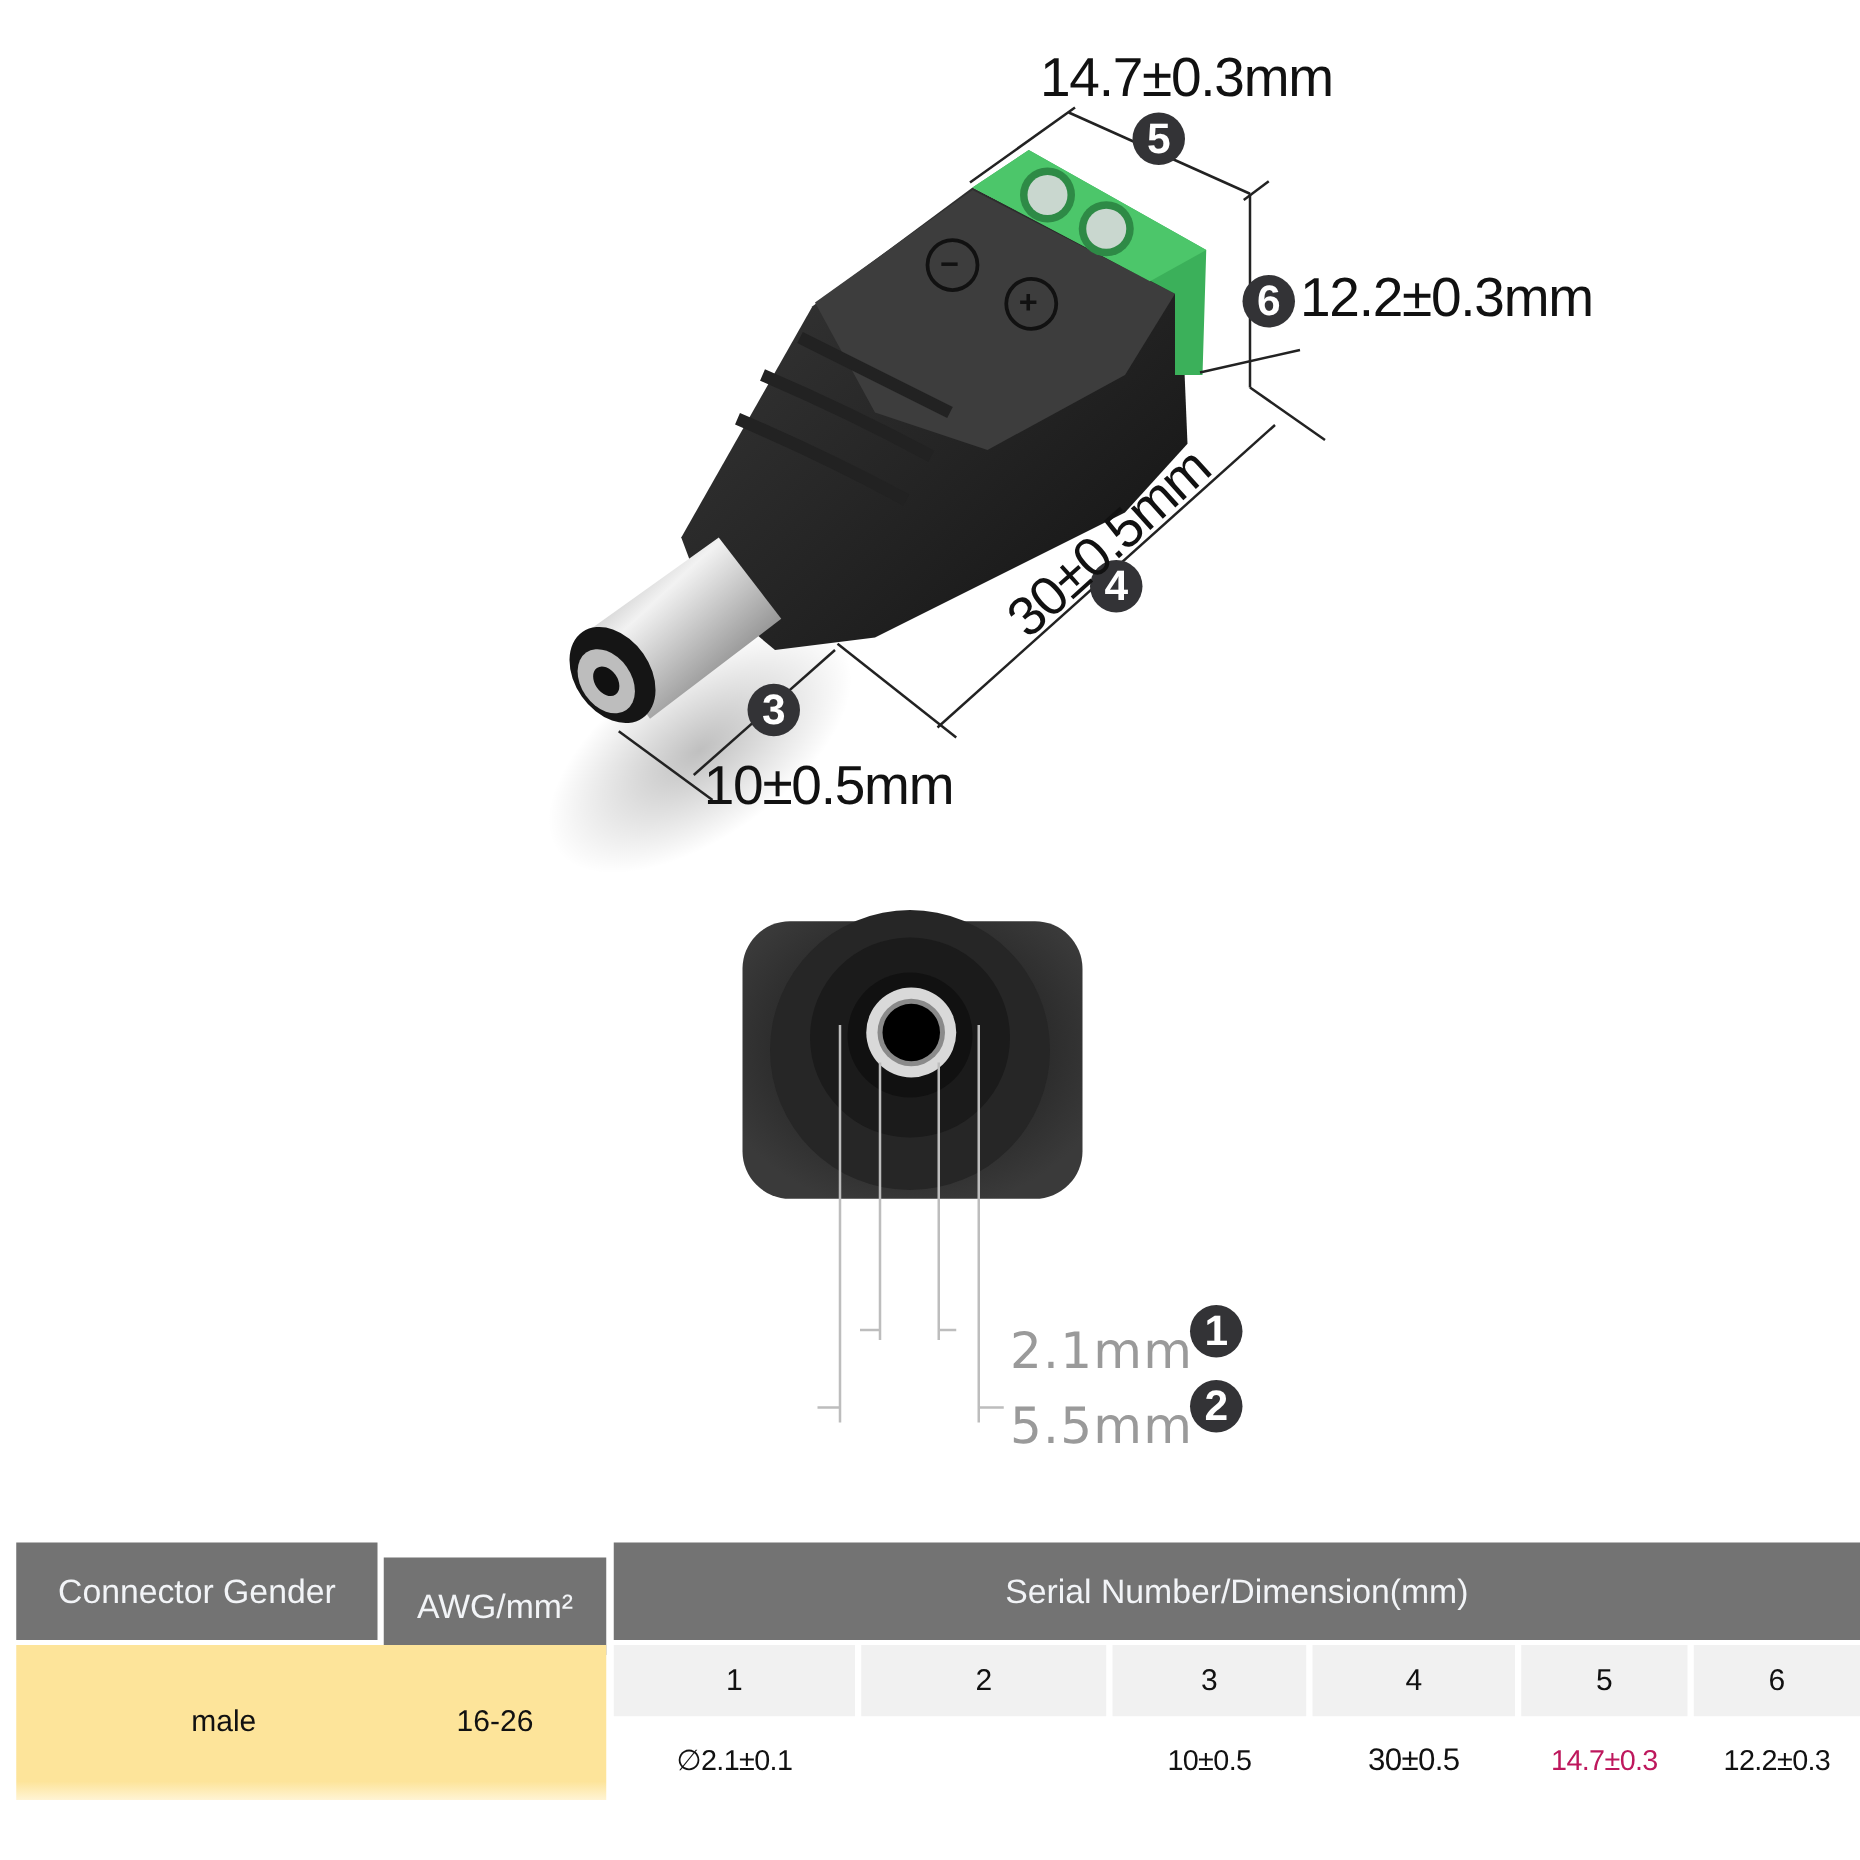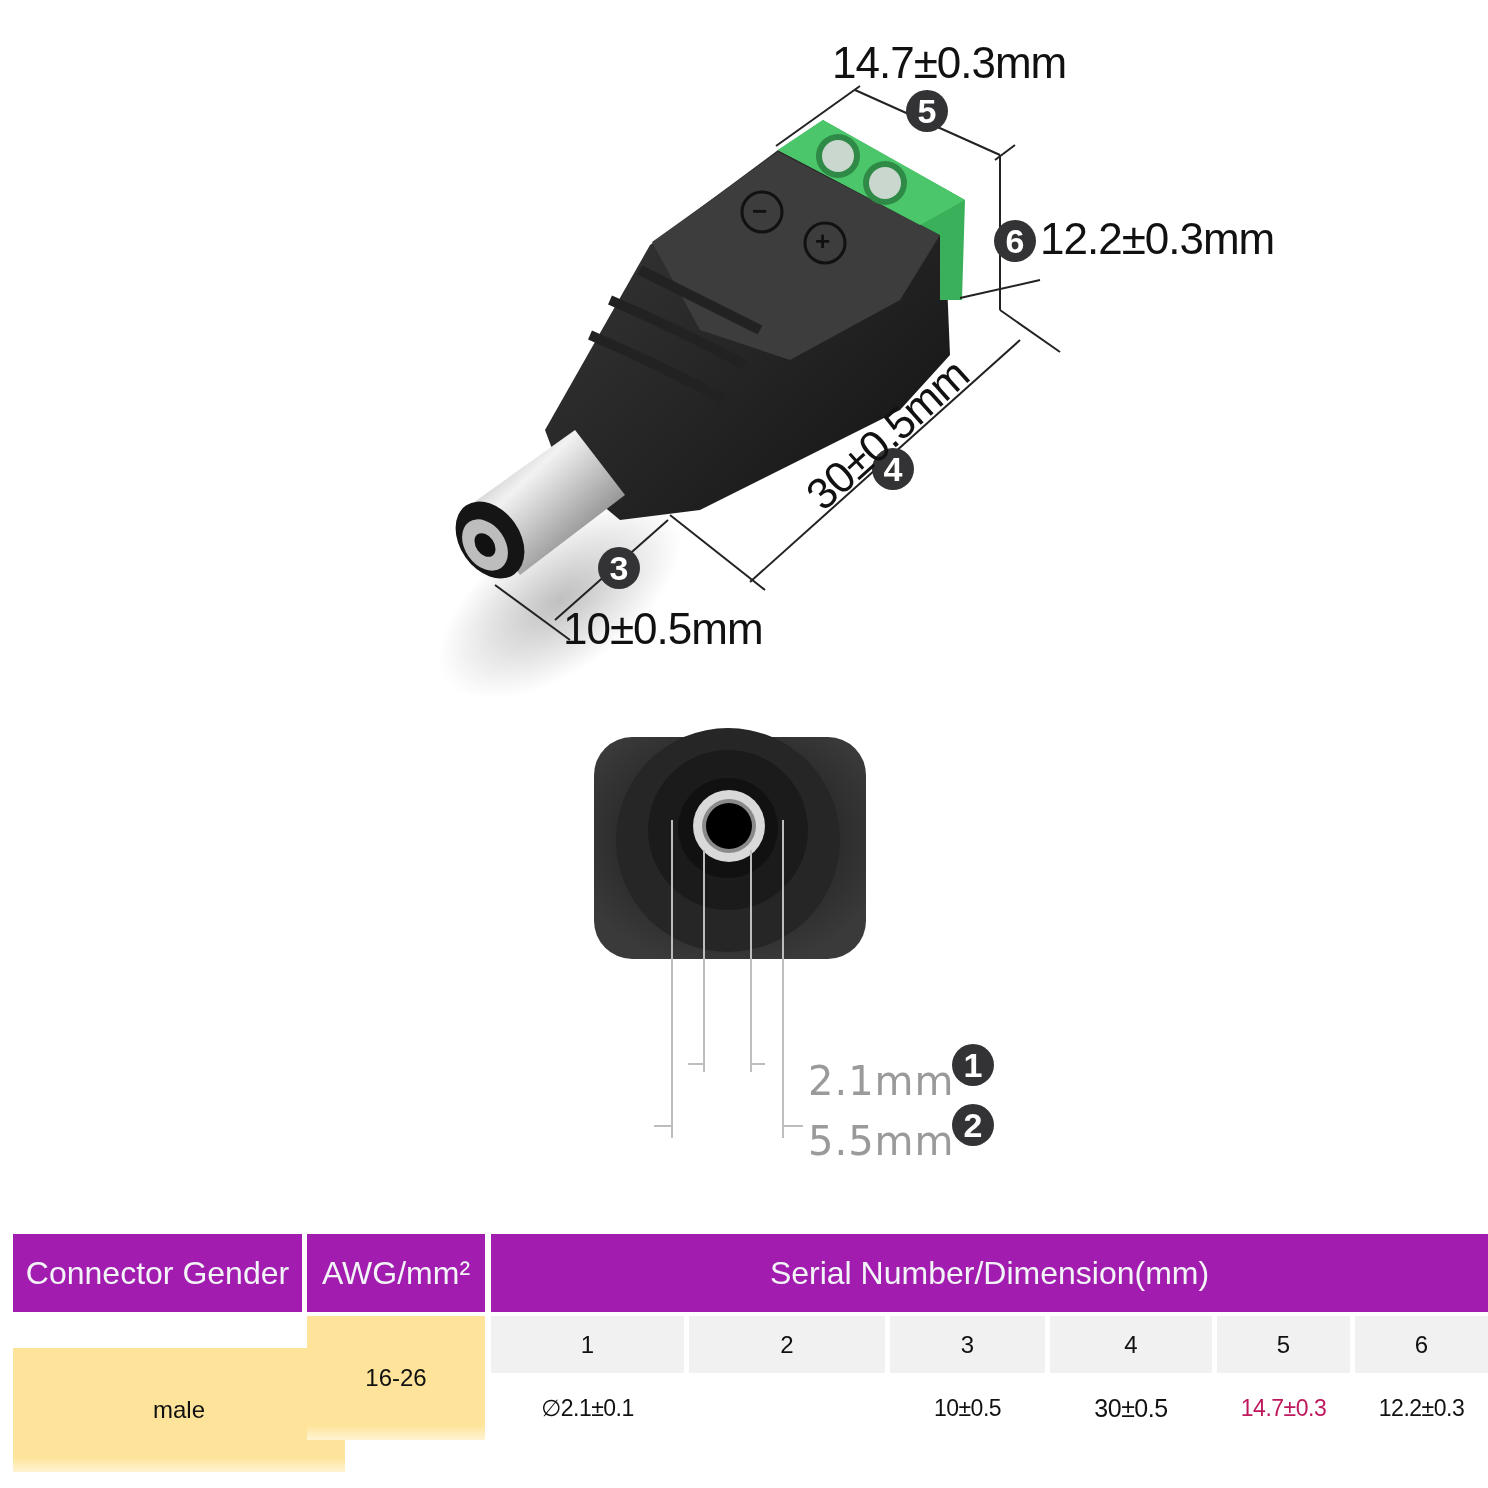--- a/index.html
+++ b/index.html
@@ -9,21 +9,21 @@
   .dimtext { position: absolute; font-family: "Liberation Sans", sans-serif; color: #111; white-space: nowrap; letter-spacing: -1px; }
   .badge { position: absolute; width: 42px; height: 42px; border-radius: 50%; background: #333336;
            color: #fff; font-weight: bold; font-size: 34px; line-height: 42px; text-align: center;
            font-family: "Liberation Sans", sans-serif; }
   .greytext { position: absolute; color: #9a9a9a; font-size: 40px; white-space: nowrap;
               font-family: "DejaVu Sans", sans-serif; letter-spacing: 1px; margin-top: 16px; }
   svg.overlay { position: absolute; left: 0; top: 0; }
 
   
   .tbl { position: absolute; left: 13px; top: 1234px; width: 1475px; height: 210px; }
-  .hcell { position: absolute; background: #a21caf; color: #f2f4f7; font-size: 32px;
+  .hcell { position: absolute; background: #737373; color: #f2f4f7; font-size: 27px;
            display: flex; align-items: center; justify-content: center; white-space: nowrap; }
   .ycell { position: absolute; background: linear-gradient(#fde49a 0%, #fde49a 88%, #fff4d4 100%);
            color: #111; font-size: 24px; display: flex; align-items: center; justify-content: center; }
   .ncell { position: absolute; background: #f1f1f1; color: #111; font-size: 24px;
            display: flex; align-items: center; justify-content: center; }
   .vcell { position: absolute; background: #ffffff; color: #111; font-size: 23px;
            display: flex; align-items: center; justify-content: center; white-space: nowrap; letter-spacing: -0.5px; text-align: center; }
 </style>
 </head>
 <body>
@@ -132,24 +132,24 @@
 </svg>
 
 <div class="greytext" style="left:808px; top:1042px;">2.1mm</div>
 <div class="badge" style="left:952px; top:1044px;">1</div>
 <div class="greytext" style="left:808px; top:1102px;">5.5mm</div>
 <div class="badge" style="left:952px; top:1104px;">2</div>
 
 <div class="tbl">
 
   <div class="hcell" style="left:0; top:0; width:289px; height:78px;">Connector Gender</div>
-  <div class="hcell" style="left:294px; top:0; width:178px; height:78px;">AWG/mm²</div>
+  <div class="hcell" style="left:294px; top:12px; width:178px; height:78px;">AWG/mm²</div>
   <div class="hcell" style="left:478px; top:0; width:997px; height:78px;">Serial Number/Dimension(mm)</div>
 
-  <div class="ycell" style="left:0; top:82px; width:332px; height:124px;margin-top:32px;">male</div>
+  <div class="ycell" style="left:0; top:82px; width:332px; height:124px;">male</div>
   <div class="ycell" style="left:294px; top:82px; width:178px; height:124px;">16-26</div>
 
   <div class="ncell" style="left:478px; top:82px; width:193px; height:57px;">1</div>
   <div class="ncell" style="left:676px; top:82px; width:196px; height:57px;">2</div>
   <div class="ncell" style="left:877px; top:82px; width:155px; height:57px;">3</div>
   <div class="ncell" style="left:1037px; top:82px; width:162px; height:57px;">4</div>
   <div class="ncell" style="left:1204px; top:82px; width:133px; height:57px;">5</div>
   <div class="ncell" style="left:1342px; top:82px; width:133px; height:57px;">6</div>
 
   <div class="vcell" style="left:478px; top:142px; width:193px; height:64px;">∅2.1±0.1</div>

